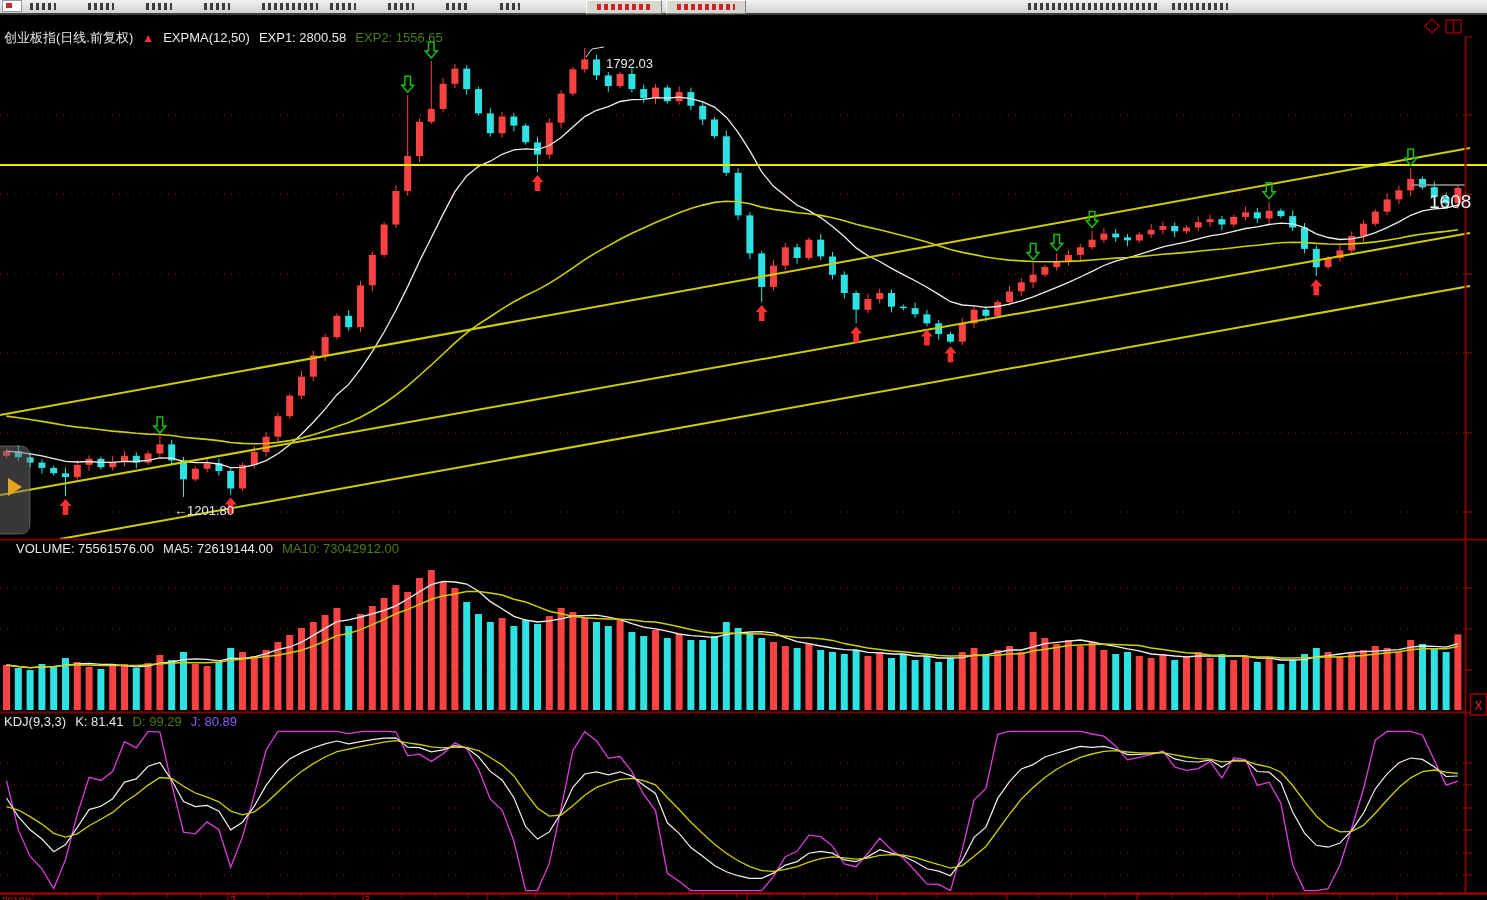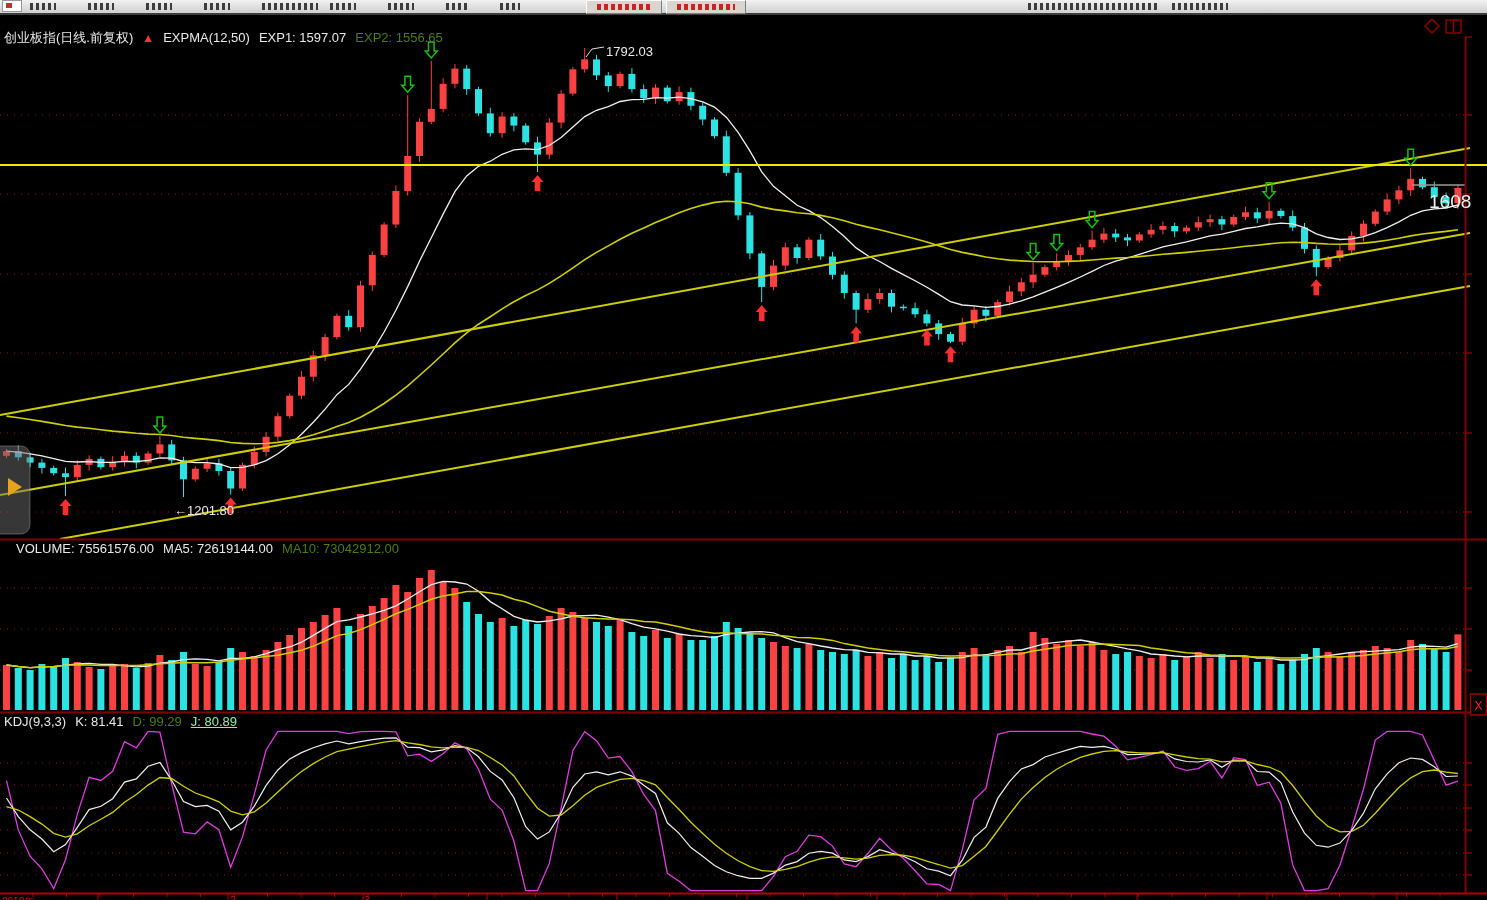--- a/index.html
+++ b/index.html
@@ -22,21 +22,21 @@
   .grid{stroke:#9e1111;stroke-width:1;stroke-dasharray:1 6;}
   .div{stroke:#7e0000;stroke-width:2;}
   .axis{stroke:#b40000;stroke-width:2;}
   .tick{stroke:#b40000;stroke-width:1;}
   .tl{stroke:#cdcd00;stroke-width:2;fill:none;}
   .hl{stroke:#e9e900;stroke-width:2;fill:none;}
   .crn{stroke:#8b0000;stroke-width:1.5;fill:none;}
   
   .ov{position:absolute;white-space:nowrap;font-size:13px;color:#e8e8e8;}
   .ov span{margin-right:9px;text-align:right;}
-  .yel{color:#4d7c0f;} .mag{color:#86efac;text-decoration:underline;}
+  .yel{color:#4d7c0f;} .mag{color:#8b5cf6;}
   .up-arrow{display:inline-block;color:#f33;font-size:12px;margin-right:7px;}
   #ann-price{font-size:19px;color:#f0f0f0;}
   #xstrip{position:absolute;left:0;top:894px;width:1487px;height:6px;overflow:hidden;}
   #xstrip span{position:absolute;top:1px;font-size:10px;color:#e01010;margin:0;}
 </style>
 </head>
 <body>
 
 <div id="app">
 
@@ -604,24 +604,24 @@
       <g>
         <rect x="-12" y="446" width="42" height="88" rx="9" fill="rgba(110,110,110,0.5)" stroke="rgba(200,200,200,0.35)"></rect>
         <polygon points="8,478 8,496 22,487" fill="#e8a21e"></polygon>
       </g>
       <rect x="0" y="17" width="1465" height="522" fill="transparent"></rect>
       <rect x="0" y="540" width="1465" height="172" fill="transparent"></rect>
       <rect x="0" y="713" width="1465" height="180" fill="transparent"></rect>
     </svg>
 
   <div class="ov" style="left:4px;top:29px">
-    <span>创业板指(日线.前复权)</span><span class="up-arrow">▲</span><span>EXPMA(12,50)</span><span>EXP1: 1597.07</span><span class="yel">EXP2: 1556.65</span>
+    <span>创业板指(日线.前复权)</span><span class="up-arrow">▲</span><span>EXPMA(12,50)</span><span>EXP1: 2800.58</span><span class="yel">EXP2: 1556.65</span>
   </div>
 
-  <div class="ov" id="ann-peak" style="left:606px;top:44px">1792.03</div>
+  <div class="ov" id="ann-peak" style="left:606px;top:56px">1792.03</div>
   <div class="ov" id="ann-trough" style="left:174px;top:503px">←1201.80</div>
   <div class="ov" id="ann-price" style="left:1429px;top:191px">1608</div>
 
   <div class="ov" style="left:16px;top:541px">
     <span>VOLUME: 75561576.00</span><span>MA5: 72619144.00</span><span class="yel">MA10: 73042912.00</span>
   </div>
 
   <div class="ov" style="left:4px;top:714px">
     <span>KDJ(9,3,3)</span><span>K: 81.41</span><span class="yel">D: 99.29</span><span class="mag">J: 80.89</span>
   </div>

